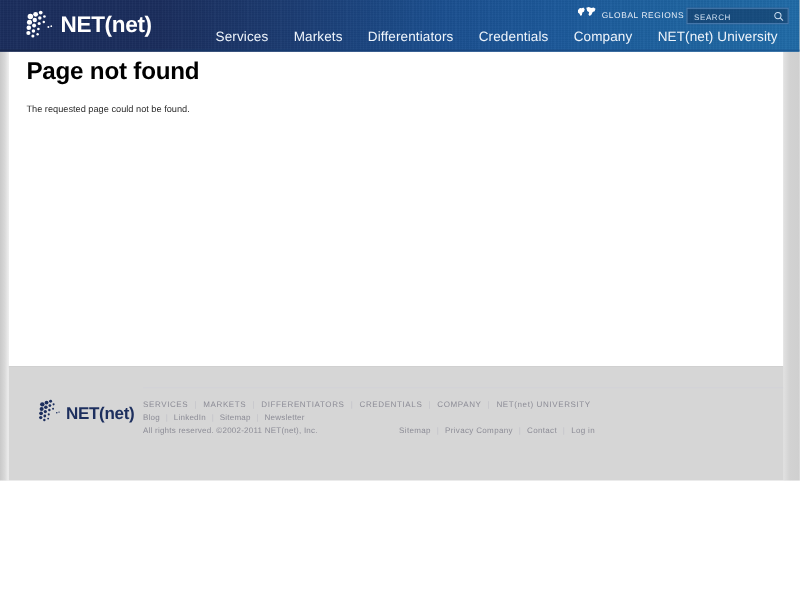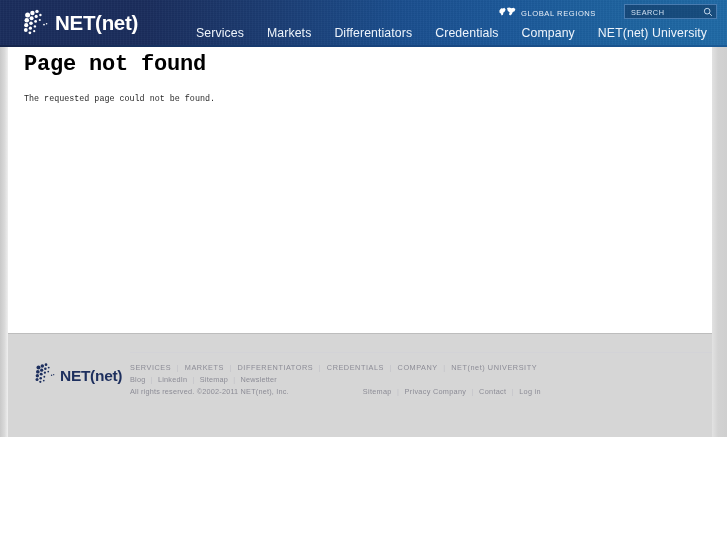--- a/index.html
+++ b/index.html
@@ -40,21 +40,20 @@
 
   #site {
     position: absolute;
     left: 8px;
     top: 0;
     width: 704px;
     height: 334px;
     background: #ffffff;
     border-bottom: 1px solid #bdbdbd;
     box-sizing: border-box;
-    font-family: Liberation Mono, monospace;
   }
 
   
   #header {
     position: absolute;
     left: 0; top: 0;
     width: 727px;
     height: 47px;
     background:
       linear-gradient(to right,
@@ -103,22 +102,22 @@
     white-space: nowrap;
     line-height: 1;
   }
 
   
   #utility {
     position: absolute;
     right: 10px;
     top: 4px;
     display: flex;
-    align-items: flex-start;
-    gap: 28px;
+    align-items: flex-end;
+    gap: 2px;
   }
   #global-regions {
     display: flex;
     align-items: center;
     gap: 5px;
     cursor: pointer;
   }
   #global-regions .gr-label {
     color: #e7eef7;
     font-size: 7.6px;

